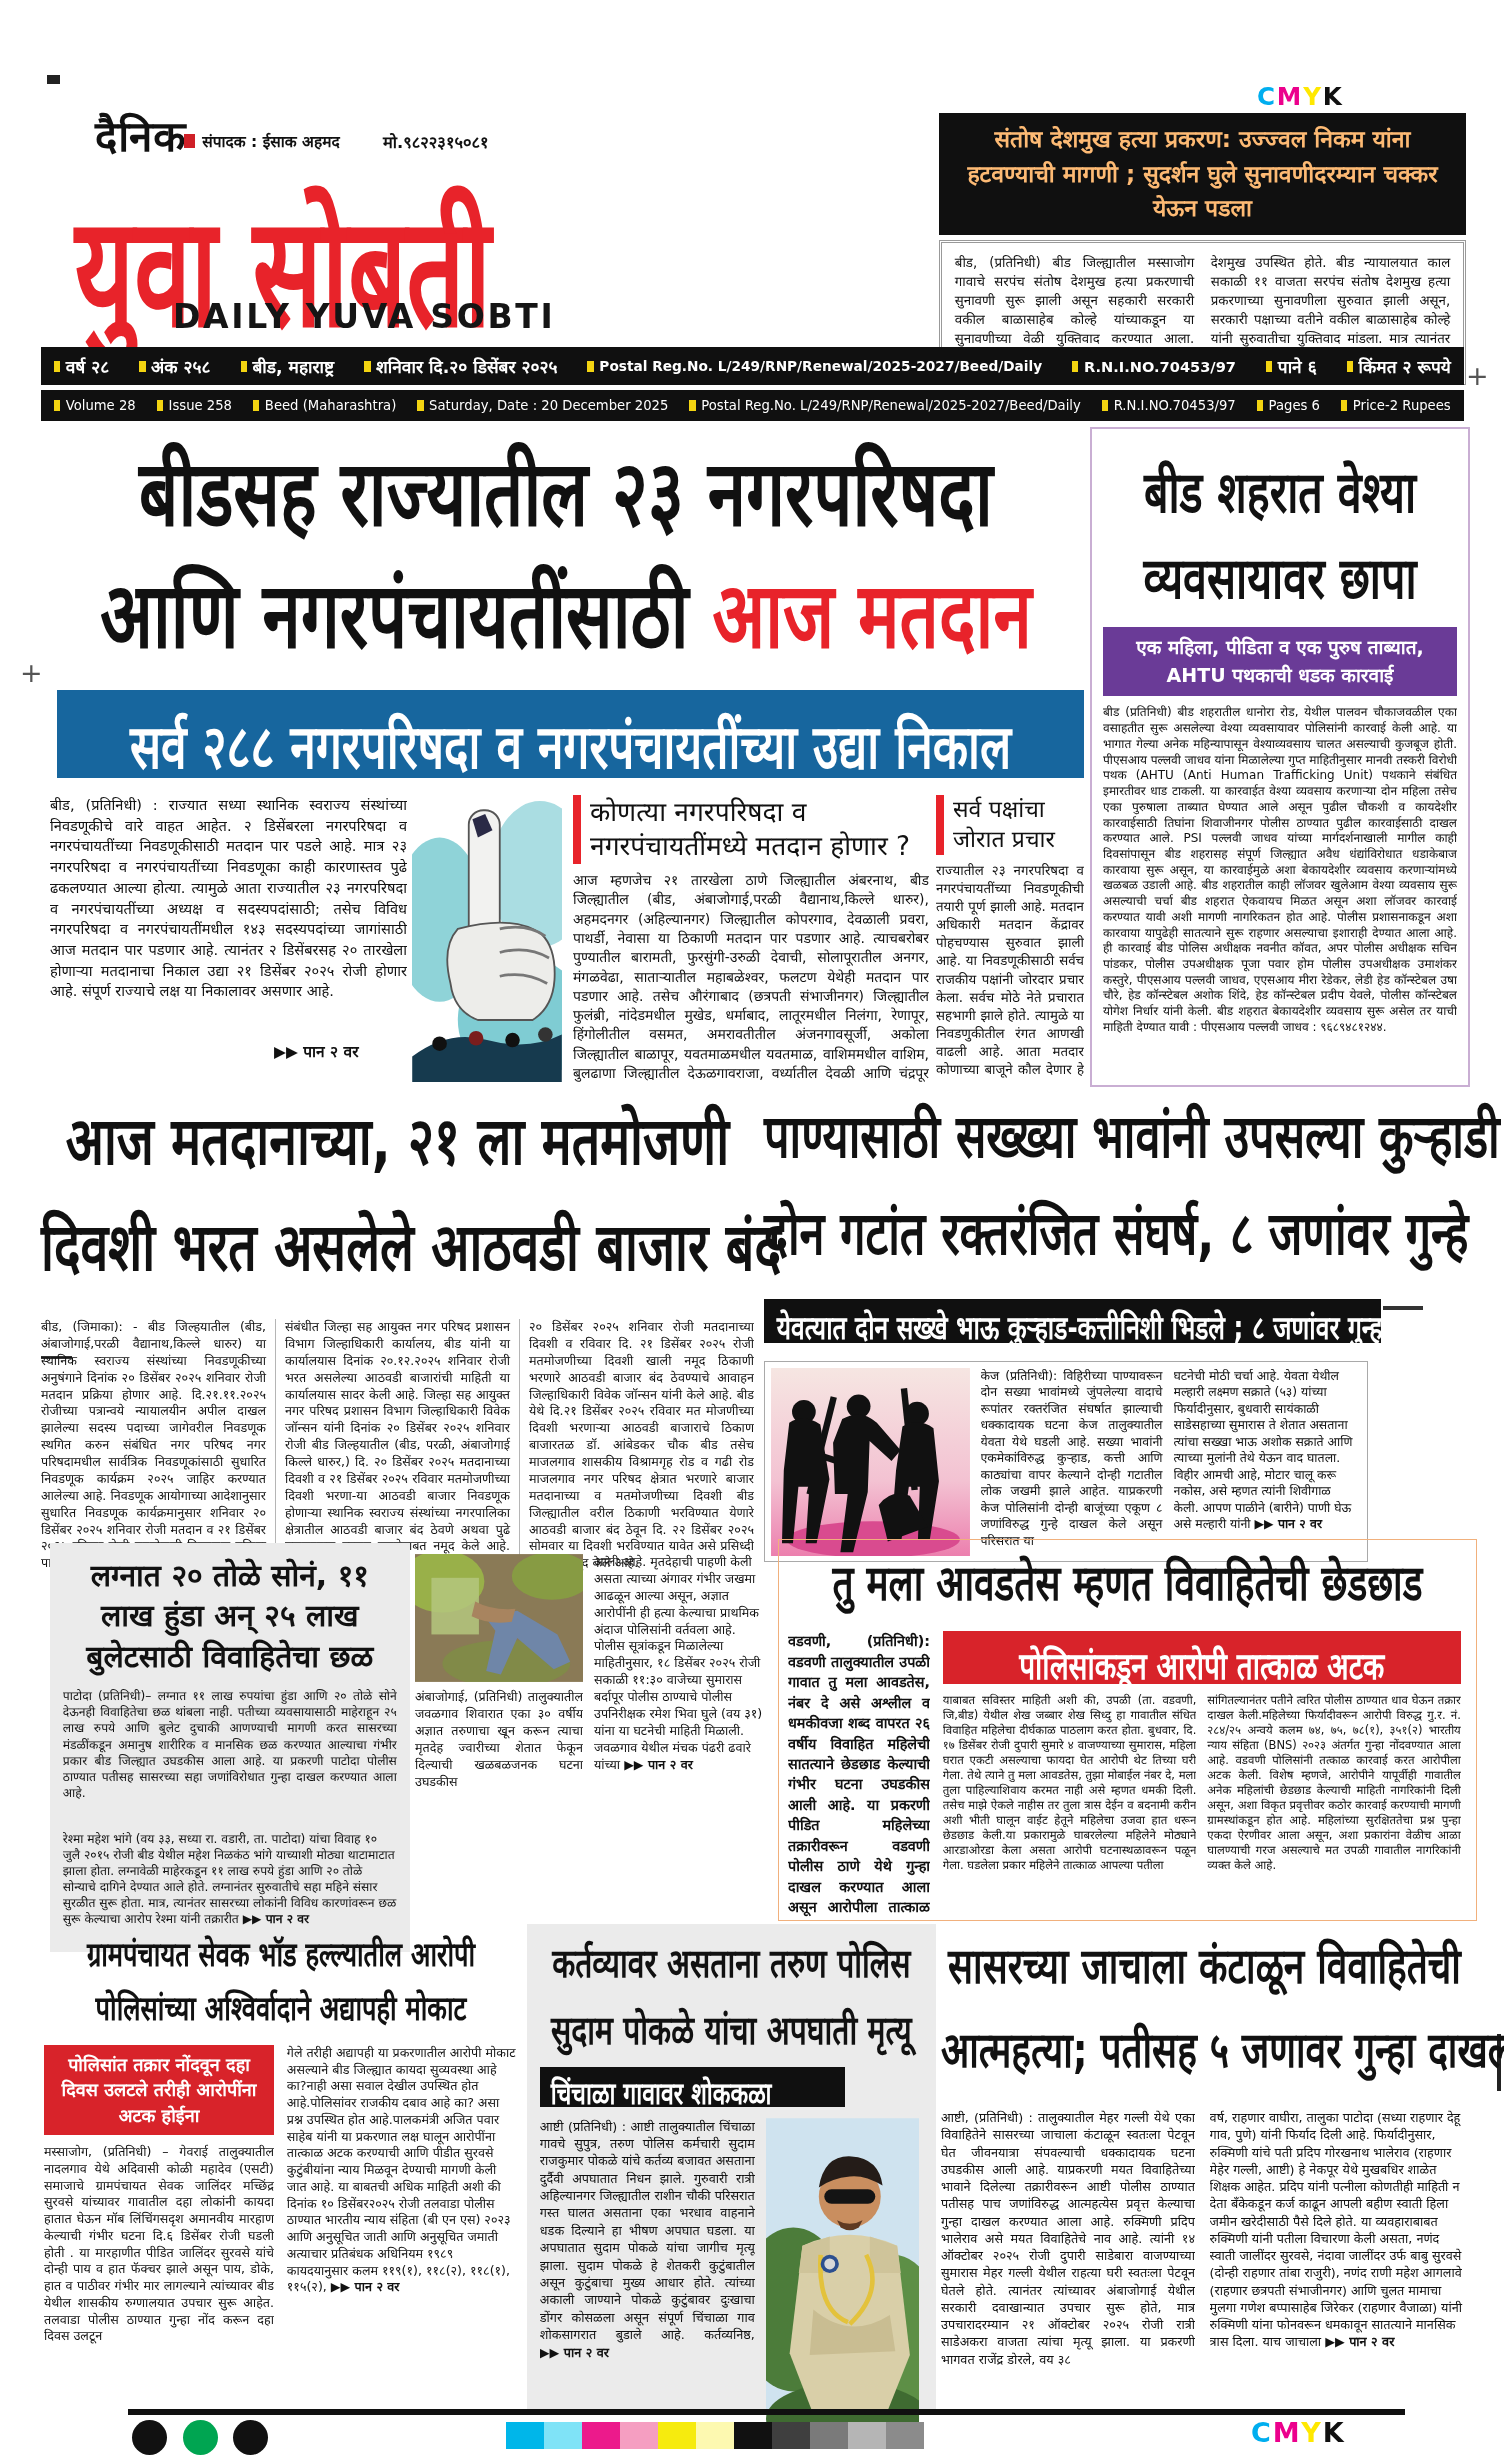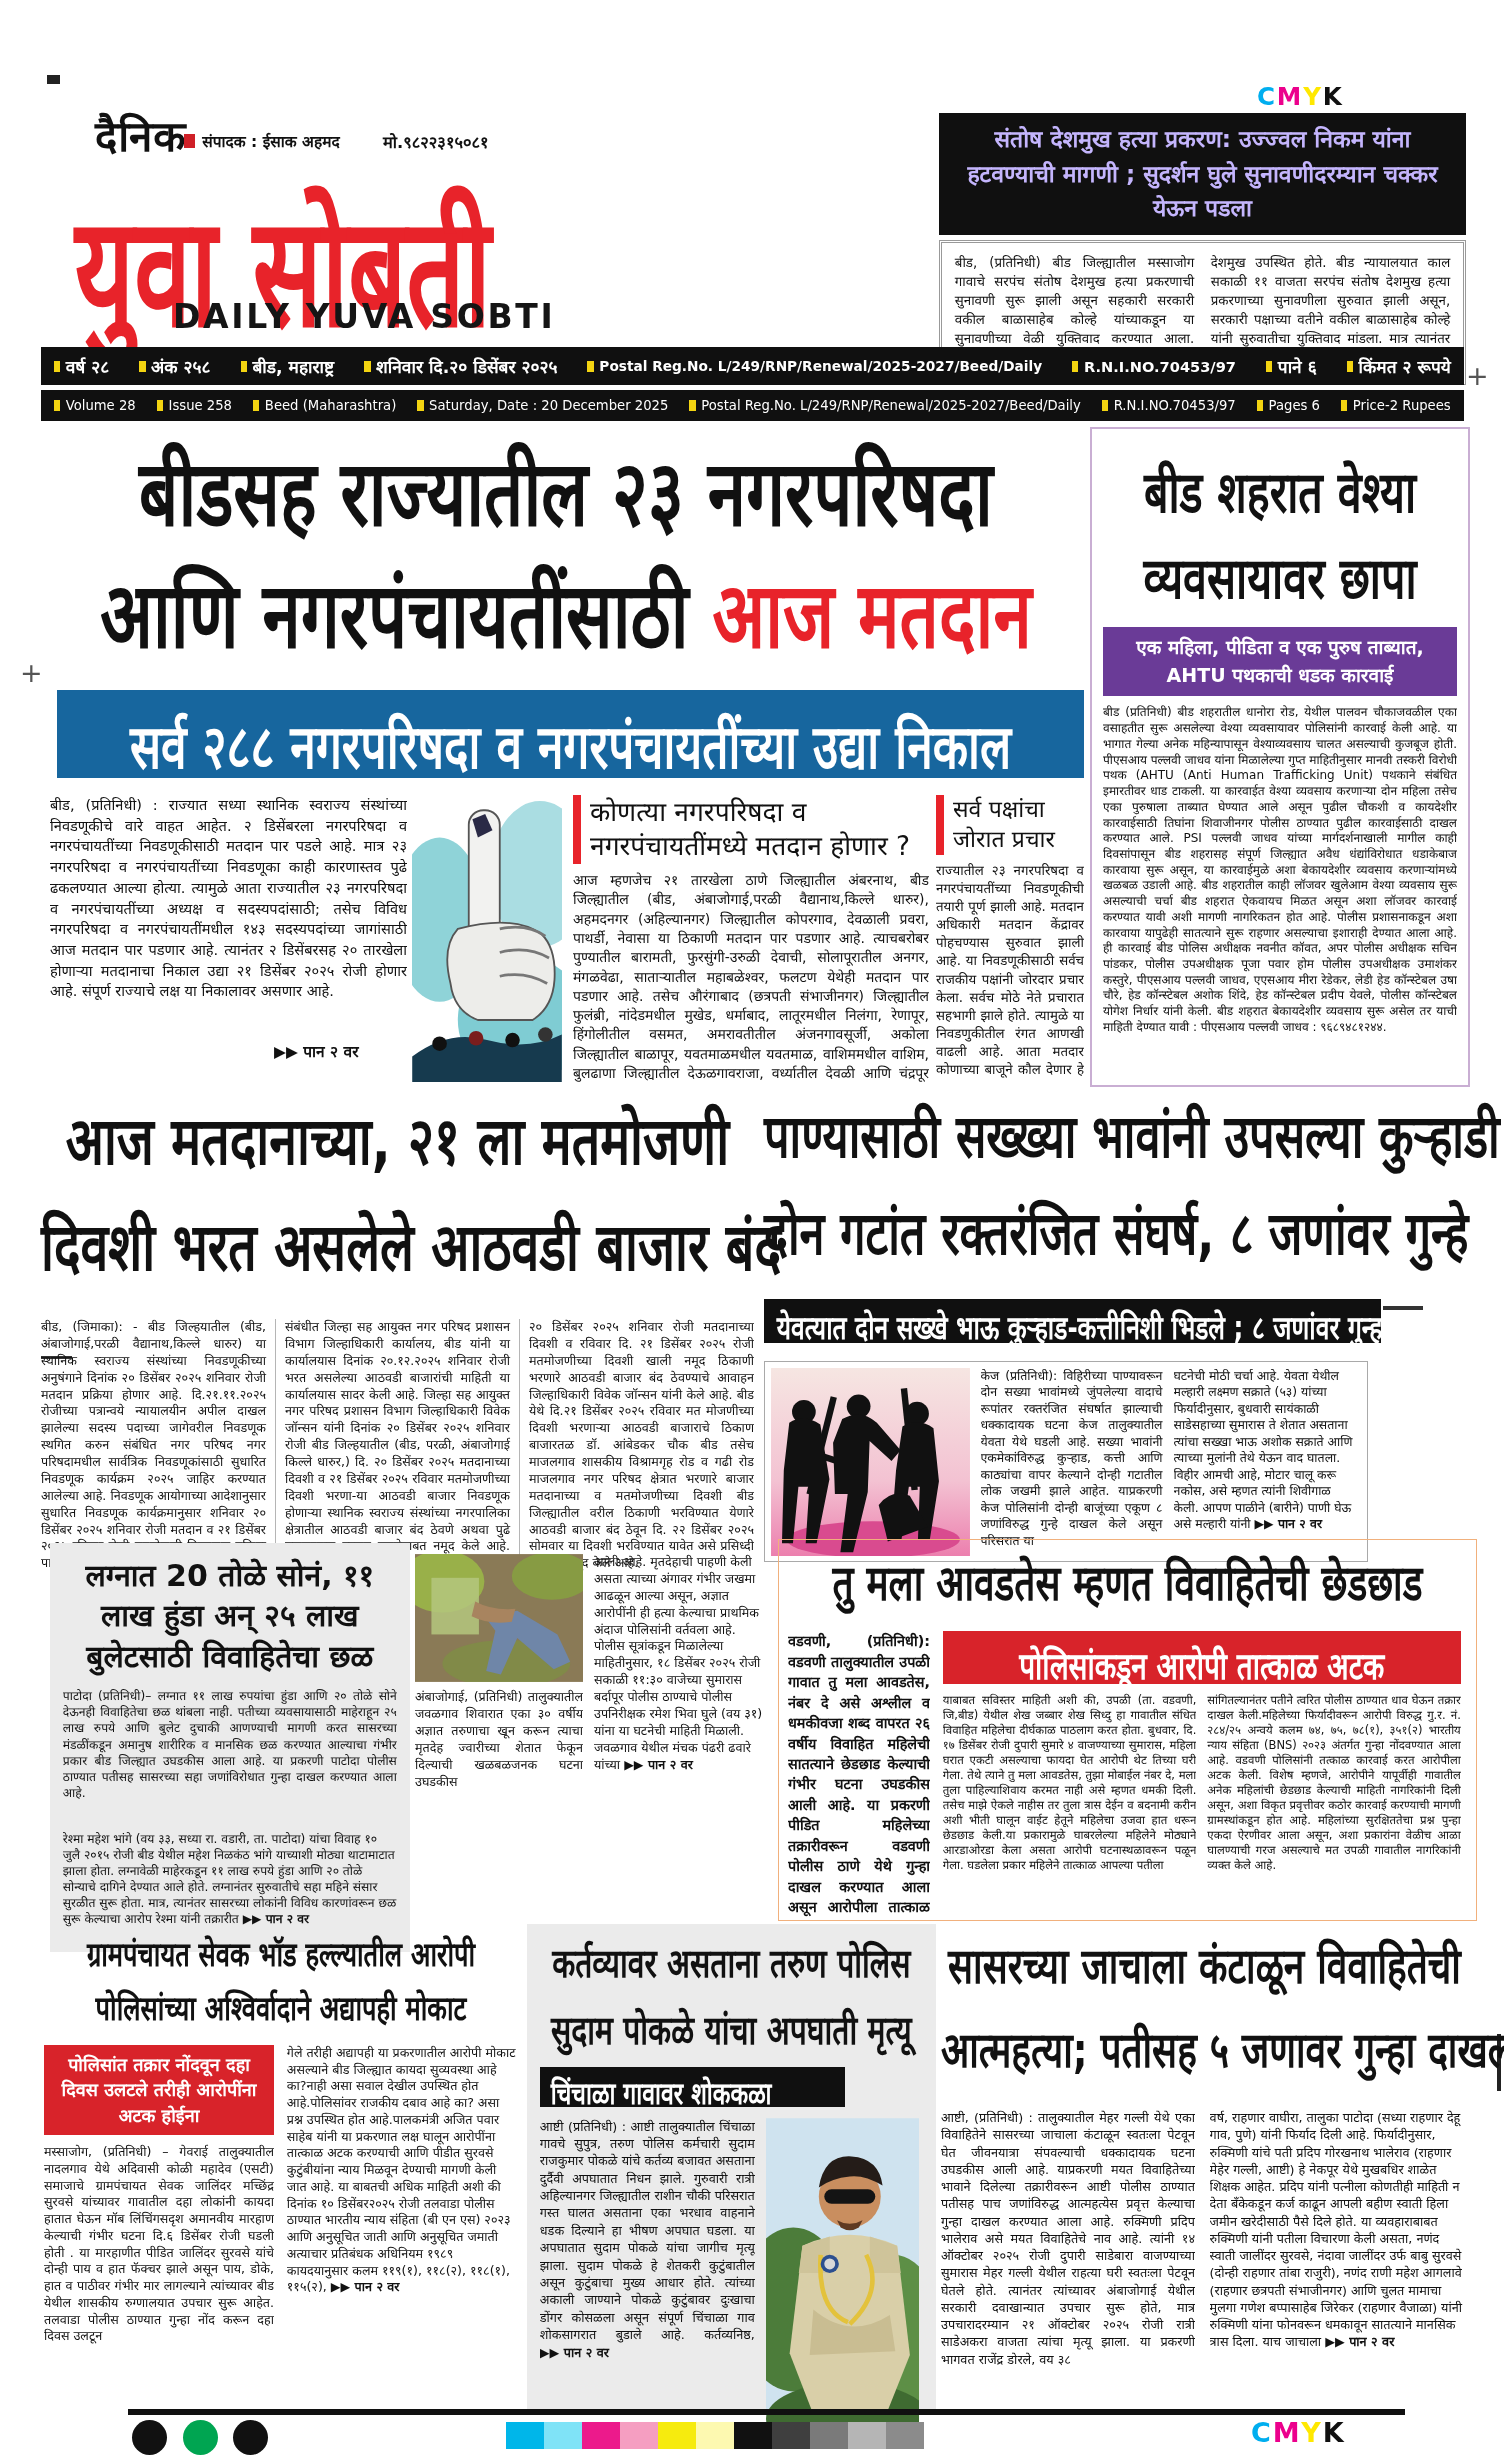--- a/index.html
+++ b/index.html
@@ -15,21 +15,21 @@
   .lnl{transform-origin:0 0;}
   
   .dainik{font-size:42px;font-weight:bold;letter-spacing:0.9px;}
   .editorline{font-size:15.5px;font-weight:bold;display:flex;align-items:center;gap:7.3px;}
   .redsq{width:11px;height:14.6px;background:#cf2027;display:inline-block;}
   .logo{font-size:102px;font-weight:bold;color:#e8232a;white-space:nowrap;transform:scaleY(1.5);transform-origin:0 0;}
   .tagline{font-size:33px;font-weight:bold;letter-spacing:2.7px;color:#151515;}
   .cmyk{font-size:24.6px;font-weight:bold;letter-spacing:1.8px;}
   .cmyk .c{color:#00aeef}.cmyk .m{color:#ec008c}.cmyk .y{color:#ffe800}.cmyk .k{color:#101010}
   
-  .deshhead{background:#101010;color:#c4b5fd;font-size:23px;font-weight:bold;line-height:1.5;padding:9px 12.8px;text-align:center;}
+  .deshhead{background:#101010;color:#fdba74;font-size:23px;font-weight:bold;line-height:1.5;padding:9px 12.8px;text-align:center;}
   .deshbody{border:3.6px double #999;margin-top:5.5px;padding:11px 12.8px;column-count:2;column-gap:16.4px;
             font-size:13.3px;line-height:1.42;}
   
   .strip{left:41px;width:1397px;background:#101010;color:#fff;display:flex;align-items:center;
          justify-content:space-between;padding:0 12.8px;}
   .dsitem{display:flex;align-items:center;gap:5.5px;white-space:nowrap;}
   .bullet{width:6.4px;height:11px;background:#f3d411;display:inline-block;flex:0 0 auto;}
   
   .bluebar{background:#17669e;color:#fff;display:flex;align-items:center;justify-content:center;}
   .redtext{color:#e8232a;}
@@ -253,21 +253,21 @@
       </div>
       <div class="jst clip" style="width:182px;height:188px;font-size:12.4px;line-height:1.33;">केज (प्रतिनिधी): विहिरीच्या पाण्यावरून दोन सख्या भावांमध्ये जुंपलेल्या वादाचे रूपांतर रक्तरंजित संघर्षात झाल्याची धक्कादायक घटना केज तालुक्यातील येवता येथे घडली आहे. सख्या भावांनी एकमेकांविरुद्ध कुऱ्हाड, कत्ती आणि काठ्यांचा वापर केल्याने दोन्ही गटातील लोक जखमी झाले आहेत. याप्रकरणी केज पोलिसांनी दोन्ही बाजूंच्या एकूण ८ जणांविरुद्ध गुन्हे दाखल केले असून परिसरात या</div>
       <div class="clip" style="width:182px;height:188px;font-size:12.4px;line-height:1.33;">
         <span class="jst">घटनेची मोठी चर्चा आहे. येवता येथील मल्हारी लक्ष्मण सक्राते (५३) यांच्या फिर्यादीनुसार, बुधवारी सायंकाळी साडेसहाच्या सुमारास ते शेतात असताना त्यांचा सख्खा भाऊ अशोक सक्राते आणि त्याच्या मुलांनी तेथे येऊन वाद घातला. विहीर आमची आहे, मोटार चालू करू नकोस, असे म्हणत त्यांनी शिवीगाळ केली. आपण पाळीने (बारीने) पाणी घेऊ असे मल्हारी यांनी</span>
         <span class="jump"> <span>▶▶</span> <span>पान २ वर</span></span>
       </div>
     </div>
   </div>
 
   <div class="abs graybox" style="left:50px;top:1543px;width:334px;height:383px;padding:12.8px;">
-    <div class="ctr b" style="font-size:30px;line-height:1.35;">लग्नात 20 तोळे सोनं, ११ लाख हुंडा अन् २५ लाख बुलेटसाठी विवाहितेचा छळ</div>
+    <div class="ctr b" style="font-size:30px;line-height:1.35;">लग्नात २० तोळे सोनं, ११ लाख हुंडा अन् २५ लाख बुलेटसाठी विवाहितेचा छळ</div>
     <div class="jst clip" style="font-size:12.2px;line-height:1.32;margin-top:11px;height:137px;">पाटोदा (प्रतिनिधी)– लग्नात ११ लाख रुपयांचा हुंडा आणि २० तोळे सोने देऊनही विवाहितेचा छळ थांबला नाही. पतीच्या व्यवसायासाठी माहेराहून २५ लाख रुपये आणि बुलेट दुचाकी आणण्याची मागणी करत सासरच्या मंडळींकडून अमानुष शारीरिक व मानसिक छळ करण्यात आल्याचा गंभीर प्रकार बीड जिल्ह्यात उघडकीस आला आहे. या प्रकरणी पाटोदा पोलीस ठाण्यात पतीसह सासरच्या सहा जणांविरोधात गुन्हा दाखल करण्यात आला आहे.</div>
     <div class="clip" style="font-size:12.2px;line-height:1.32;margin-top:5.5px;height:108px;">
       <span class="jst">रेश्मा महेश भांगे (वय ३३, सध्या रा. वडारी, ता. पाटोदा) यांचा विवाह १० जुलै २०१५ रोजी बीड येथील महेश निळकंठ भांगे याच्याशी मोठ्या थाटामाटात झाला होता. लग्नावेळी माहेरकडून ११ लाख रुपये हुंडा आणि २० तोळे सोन्याचे दागिने देण्यात आले होते. लग्नानंतर सुरुवातीचे सहा महिने संसार सुरळीत सुरू होता. मात्र, त्यानंतर सासरच्या लोकांनी विविध कारणांवरून छळ सुरू केल्याचा आरोप रेश्मा यांनी तक्रारीत</span>
       <span class="jump"> <span>▶▶</span> <span>पान २ वर</span></span>
     </div>
   </div>
 
   <div class="abs" style="left:415px;top:1543px;width:354px;height:378px;">
     <div style="display:flex;gap:11px;margin-top:11px;">
       <div style="width:168px;flex:0 0 auto;">

